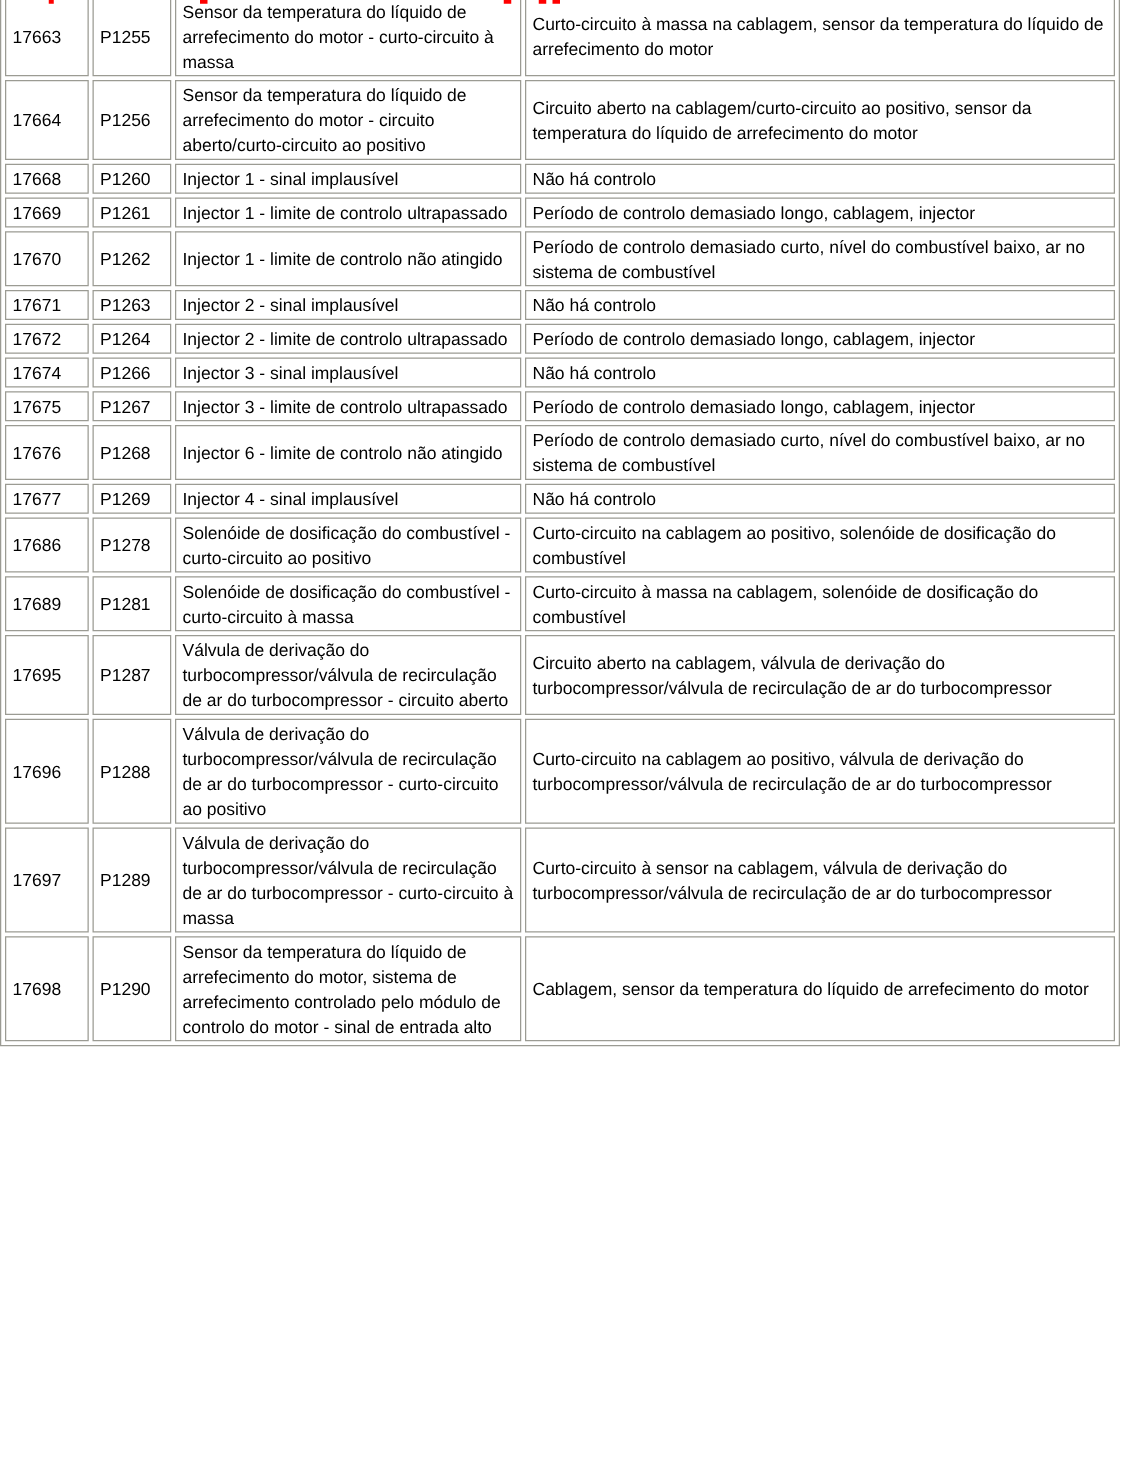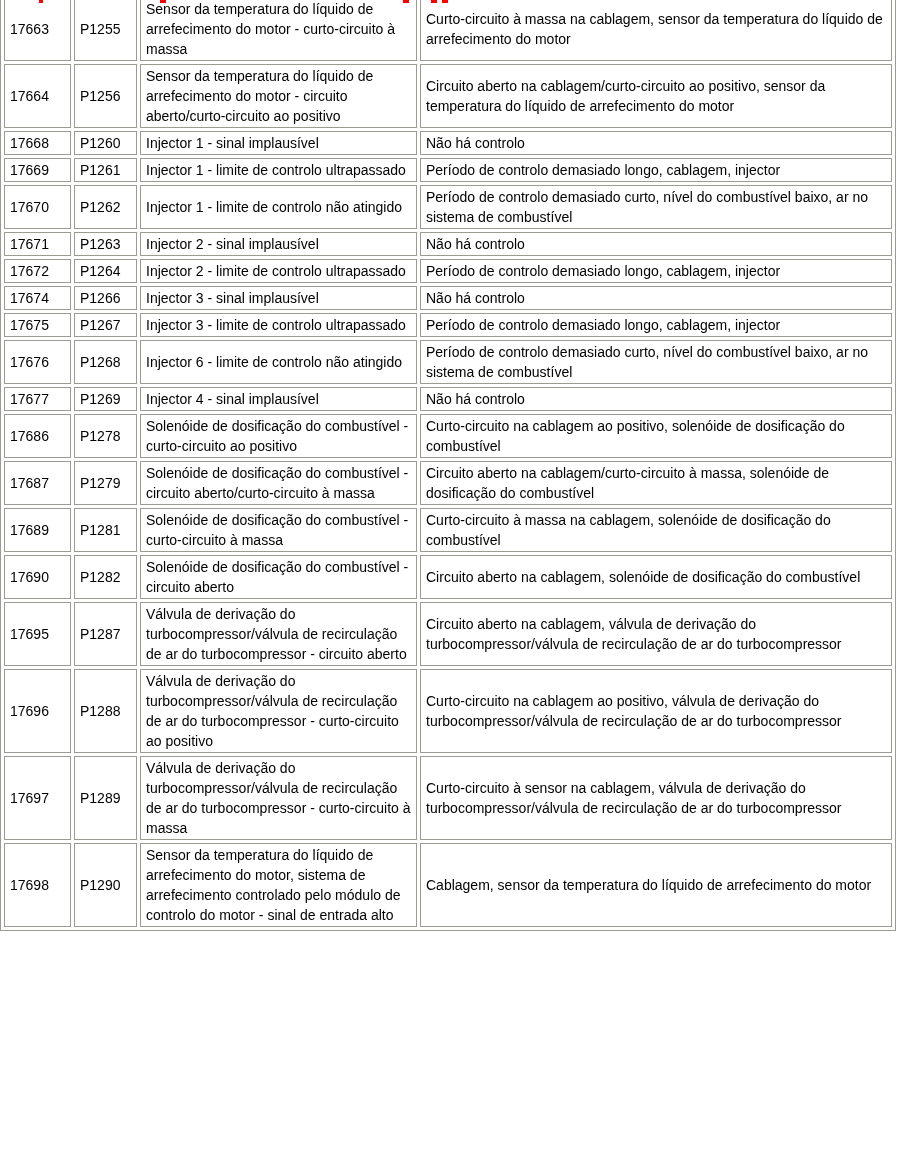--- a/index.html
+++ b/index.html
@@ -147,40 +147,28 @@
 
 
 
         <tr>
           <td>17686</td>
           <td>P1278</td>
           <td>Solenóide de dosificação do combustível - curto-circuito ao positivo</td>
           <td>Curto-circuito na cablagem ao positivo, solenóide de dosificação do combustível</td>
         </tr>
 
-        <tr>
-          <td>17687</td>
-          <td>P1279</td>
-          <td>Solenóide de dosificação do combustível - circuito aberto/curto-circuito à massa</td>
-          <td>Circuito aberto na cablagem/curto-circuito à massa, solenóide de dosificação do combustível</td>
-        </tr>
 
         <tr>
           <td>17689</td>
           <td>P1281</td>
           <td>Solenóide de dosificação do combustível - curto-circuito à massa</td>
           <td>Curto-circuito à massa na cablagem, solenóide de dosificação do combustível</td>
         </tr>
 
-        <tr>
-          <td>17690</td>
-          <td>P1282</td>
-          <td>Solenóide de dosificação do combustível - circuito aberto</td>
-          <td>Circuito aberto na cablagem, solenóide de dosificação do combustível</td>
-        </tr>
 
         <tr>
           <td>17695</td>
           <td>P1287</td>
           <td>Válvula de derivação do turbocompressor/válvula de recirculação de ar do turbocompressor - circuito aberto</td>
           <td>Circuito aberto na cablagem, válvula de derivação do turbocompressor/válvula de recirculação de ar do turbocompressor</td>
         </tr>
 
         <tr>
           <td>17696</td>

